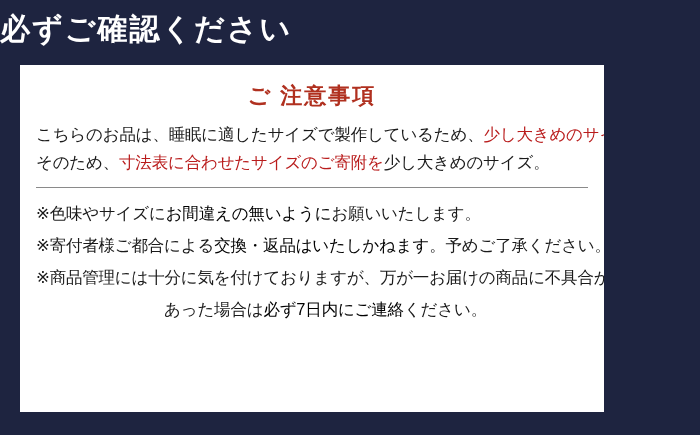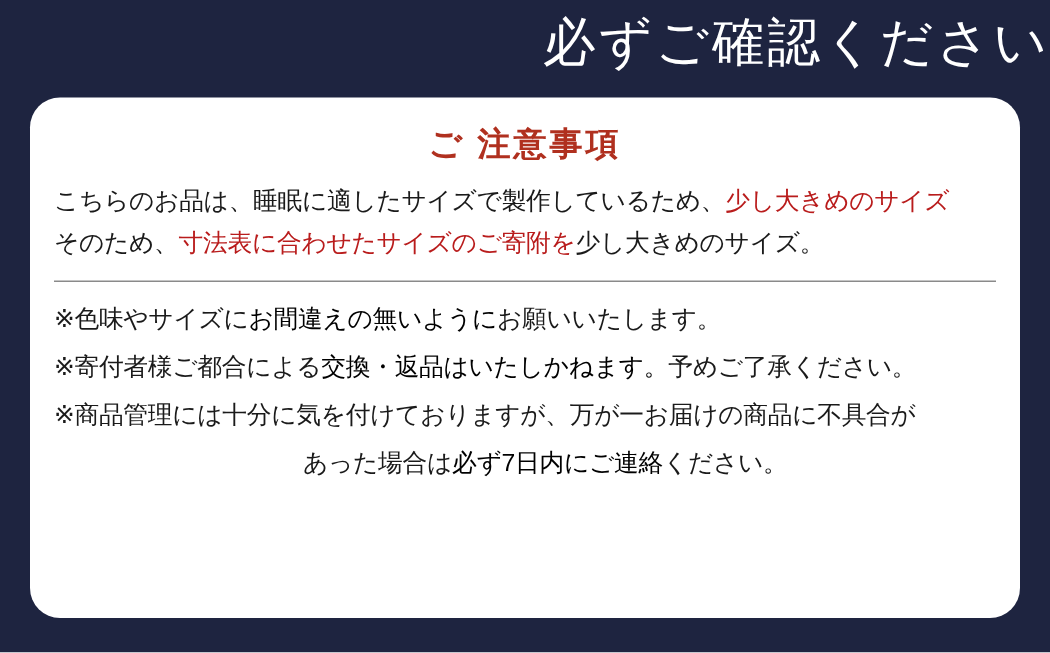--- a/index.html
+++ b/index.html
@@ -18,36 +18,36 @@
     width: 700px;
     height: 435px;
     background: #1e2440;
     box-sizing: border-box;
   }
   #banner-title {
     position: absolute;
     left: 0;
     top: 3px;
     width: 700px;
-    text-align: right;
+    text-align: left;
     color: #ffffff;
-    font-size: 35px;
-    font-weight: normal;
+    font-size: 30px;
+    font-weight: bold;
     letter-spacing: 2px;
     line-height: 52px;
     white-space: nowrap;
   }
   #notice-card {
     position: absolute;
     left: 20px;
     top: 65px;
-    width: 660px;
+    width: 584px;
     height: 347px;
     background: #ffffff;
-    border-radius: 20px;
+    border-radius: 0;
     box-sizing: border-box;
     overflow: hidden;
   }
   #card-heading {
     text-align: center;
     color: #b0301f;
     font-size: 22px;
     font-weight: bold;
     letter-spacing: 2px;
     margin: 16px 0 0 0;

